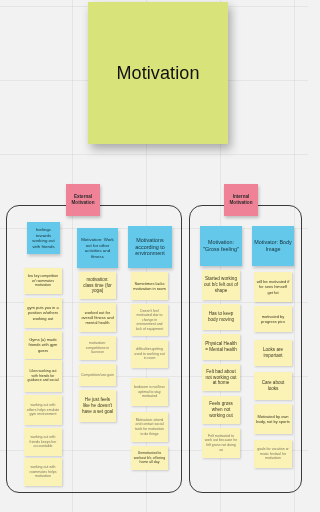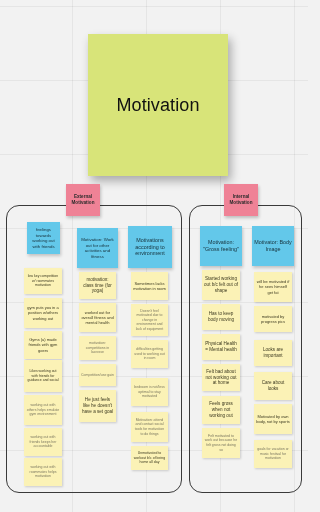--- a/index.html
+++ b/index.html
@@ -61,21 +61,21 @@
     background:transparent;
   }
 </style>
 </head>
 <body>
 
 <div id="board-grid"></div>
 
 <div id="canvas">
 
-  <div class="note title" style="left:88px;top:2px;width:140px;height:142px;margin-top:32px;">
+  <div class="note title" style="left:88px;top:2px;width:140px;height:142px;">
     <span>Motivation</span>
   </div>
 
   <div class="cluster" style="left:6px;top:205px;width:176px;height:288px;"></div>
   <div class="cluster" style="left:189px;top:205px;width:113px;height:288px;"></div>
 
   <div class="note pink" style="left:66px;top:184px;width:34px;height:32px;">
     <span>External Motivation</span>
   </div>
   <div class="note pink" style="left:224px;top:184px;width:34px;height:32px;">

